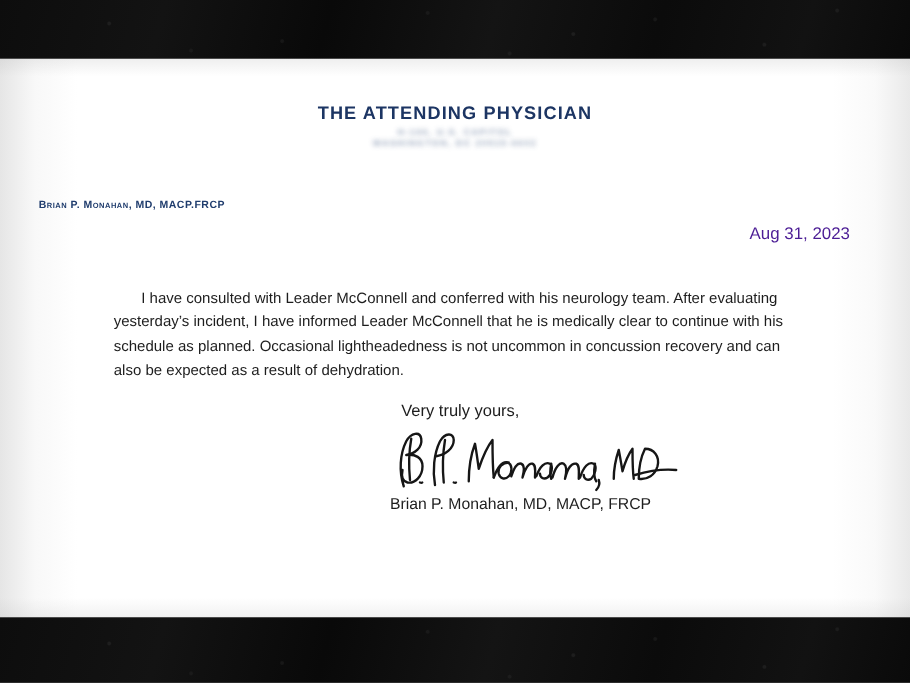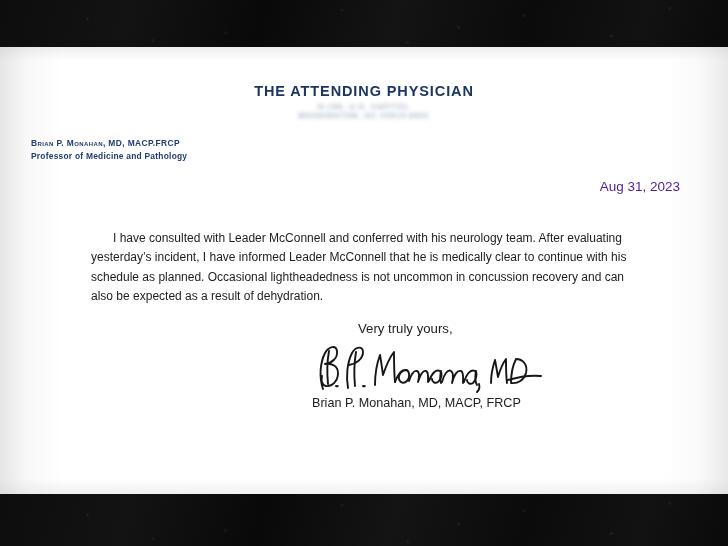--- a/index.html
+++ b/index.html
@@ -136,21 +136,21 @@
   }
   #physician-name,
   #physician-title {
     color: #1f3c6d;
     font-family: "Liberation Sans", sans-serif;
     font-weight: bold;
     font-size: 8.4px;
     letter-spacing: 0.25px;
     white-space: nowrap;
   }
-  #physician-name { font-variant: small-caps; letter-spacing: 0.4px; }
+  #physician-name { font-variant: small-caps; letter-spacing: 0.4px; margin-top: 20px; }
 
   
   #letter-date {
     position: absolute;
     right: 48px;
     top: 132px;
     color: #4c1d95;
     font-family: "Liberation Sans", sans-serif;
     font-size: 13.5px;
     white-space: nowrap;
@@ -173,21 +173,20 @@
 
   
   #closing-line {
     position: absolute;
     left: 321px;
     top: 274px;
     color: #1d1d1d;
     font-family: "Liberation Sans", sans-serif;
     font-size: 13.2px;
     white-space: nowrap;
-    margin-left: 37px;
   }
   #signature-mark {
     position: absolute;
     left: 305px;
     top: 294px;
     width: 240px;
     height: 56px;
   }
   #signature-mark svg { display: block; width: 240px; height: 56px; }
   #signatory-name {
@@ -217,21 +216,20 @@
     <div id="letterhead">
       <div id="letterhead-title">THE ATTENDING PHYSICIAN</div>
       <div id="letterhead-address">
         <div class="address-line">H-166, U.S. CAPITOL</div>
         <div class="address-line">WASHINGTON, DC  20515-6602</div>
       </div>
     </div>
 
     <div id="physician-block">
       <div id="physician-name">Brian P. Monahan, MD, MACP.FRCP</div>
-      <div id="physician-title">Professor of Medicine and Pathology</div>
     </div>
 
     <div id="letter-date">Aug 31, 2023</div>
 
     <div id="letter-body">I have consulted with Leader McConnell and conferred with his neurology team. After evaluating yesterday’s incident, I have informed Leader McConnell that he is medically clear to continue with his schedule as planned.  Occasional lightheadedness is not uncommon in concussion recovery and can also be expected as a result of dehydration.</div>
 
     <div id="closing-line">Very truly yours,</div>
 
     <div id="signature-mark">
       <svg viewBox="0 0 240 56" xmlns="http://www.w3.org/2000/svg" fill="none" stroke="#161616" stroke-width="1.9" stroke-linecap="round" stroke-linejoin="round">

